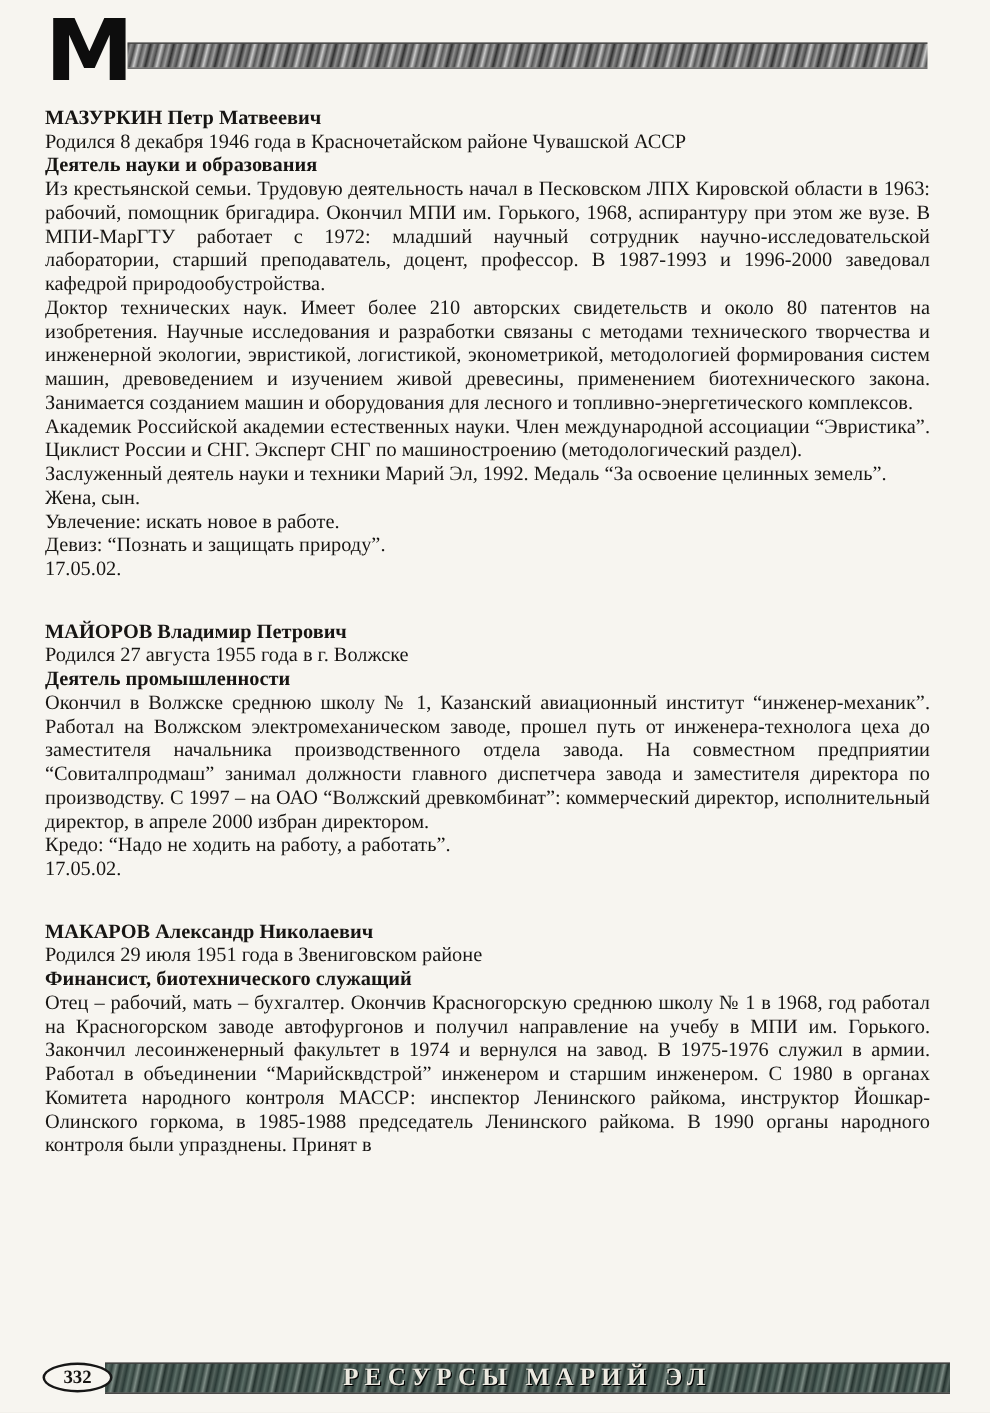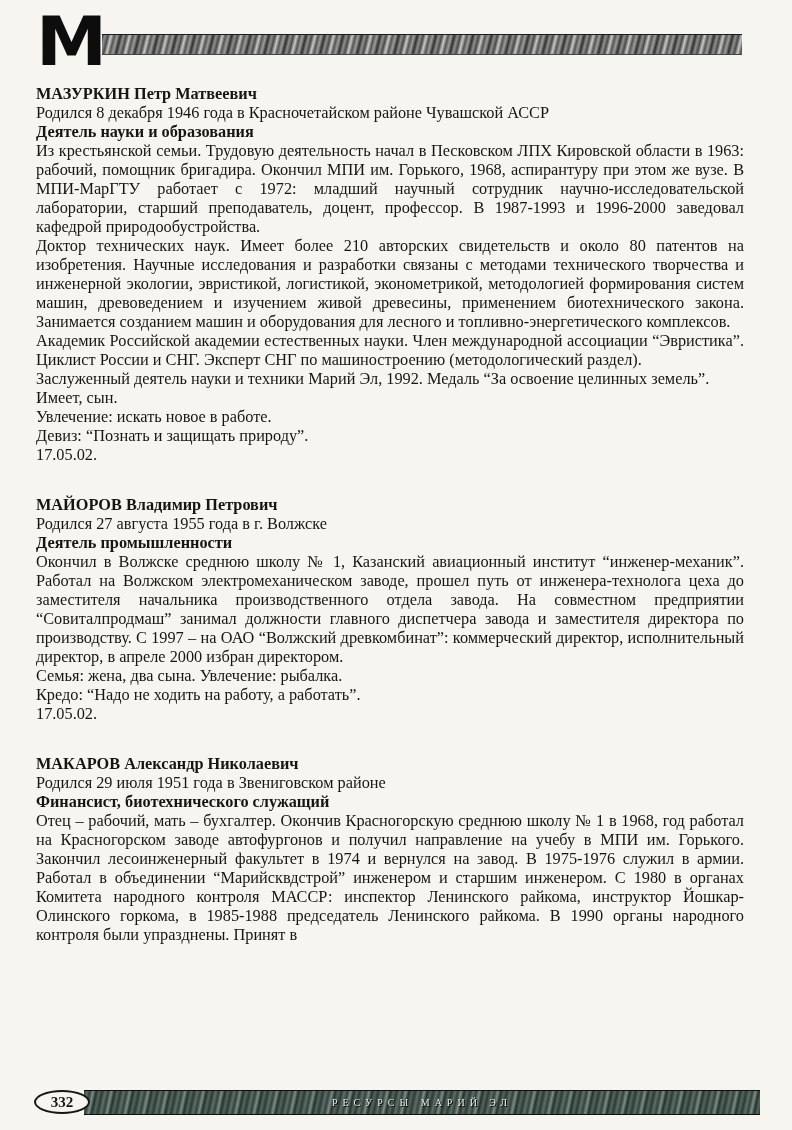--- a/index.html
+++ b/index.html
@@ -51,21 +51,21 @@
     background:
       repeating-linear-gradient(102deg,
         #2b3b37 0px, #5d6f68 3px, #32423d 6px, #7d8c85 9px,
         #24322e 12px, #55645e 15px, #2b3b37 18px);
     border-top:1.5px solid #101010;
     border-bottom:1.5px solid #101010;
     display:flex;align-items:center;justify-content:center;
   }
   .footer-band-text{
     font-family:"Liberation Serif",serif;
-    font-weight:normal;font-size:10px;
+    font-weight:bold;font-size:20px;
     letter-spacing:5px;
     color:#ece9e0;
     text-shadow:1px 1px 0 #000, -1px -1px 0 #44544e;
   }
   .page-num{
     position:absolute;left:0;top:2px;
     width:52px;height:20px;
     border:2px solid #161616;border-radius:50%;
     background:#f7f5f0;
     display:flex;align-items:center;justify-content:center;
@@ -87,34 +87,33 @@
 
     <div class="entry">
       <div class="entry-name">МАЗУРКИН Петр Матвеевич</div>
       <div class="entry-born">Родился 8 декабря 1946 года в Красночетайском районе Чувашской АССР</div>
       <div class="entry-role">Деятель науки и образования</div>
       <div class="entry-body">
           <p class="para">Из крестьянской семьи. Трудовую деятельность начал в Песковском ЛПХ Кировской области в 1963: рабочий, помощник бригадира. Окончил МПИ им. Горького, 1968, аспирантуру при этом же вузе. В МПИ-МарГТУ работает с 1972: младший научный сотрудник научно-исследовательской лаборатории, старший преподаватель, доцент, профессор. В 1987-1993 и 1996-2000 заведовал кафедрой природообустройства.</p>
           <p class="para">Доктор технических наук. Имеет более 210 авторских свидетельств и около 80 патентов на изобретения. Научные исследования и разработки связаны с методами технического творчества и инженерной экологии, эвристикой, логистикой, эконометрикой, методологией формирования систем машин, древоведением и изучением живой древесины, применением биотехнического закона. Занимается созданием машин и оборудования для лесного и топливно-энергетического комплексов.</p>
           <p class="para">Академик Российской академии естественных науки. Член международной ассоциации “Эвристика”. Циклист России и СНГ. Эксперт СНГ по машиностроению (методологический раздел).</p>
           <p class="para">Заслуженный деятель науки и техники Марий Эл, 1992. Медаль “За освоение целинных земель”.</p>
-          <p class="para">Имеет, сын.</p>
+          <p class="para">Жена, сын.</p>
           <p class="para">Увлечение: искать новое в работе.</p>
           <p class="para">Девиз: “Познать и защищать природу”.</p>
           <p class="para">17.05.02.</p>
         </div>
     </div>
 
     <div class="entry">
       <div class="entry-name">МАЙОРОВ Владимир Петрович</div>
       <div class="entry-born">Родился 27 августа 1955 года в г. Волжске</div>
       <div class="entry-role">Деятель промышленности</div>
       <div class="entry-body">
           <p class="para">Окончил в Волжске среднюю школу № 1, Казанский авиационный институт “инженер-механик”. Работал на Волжском электромеханическом заводе, прошел путь от инженера-технолога цеха до заместителя начальника производственного отдела завода. На совместном предприятии “Совиталпродмаш” занимал должности главного диспетчера завода и заместителя директора по производству. С 1997 – на ОАО “Волжский древкомбинат”: коммерческий директор, исполнительный директор, в апреле 2000 избран директором.</p>
-          <p class="para">Семья: жена, два сына. Увлечение: рыбалка.</p>
           <p class="para">Кредо: “Надо не ходить на работу, а работать”.</p>
           <p class="para">17.05.02.</p>
         </div>
     </div>
 
     <div class="entry">
       <div class="entry-name">МАКАРОВ Александр Николаевич</div>
       <div class="entry-born">Родился 29 июля 1951 года в Звениговском районе</div>
       <div class="entry-role">Финансист, биотехнического служащий</div>
       <div class="entry-body">

